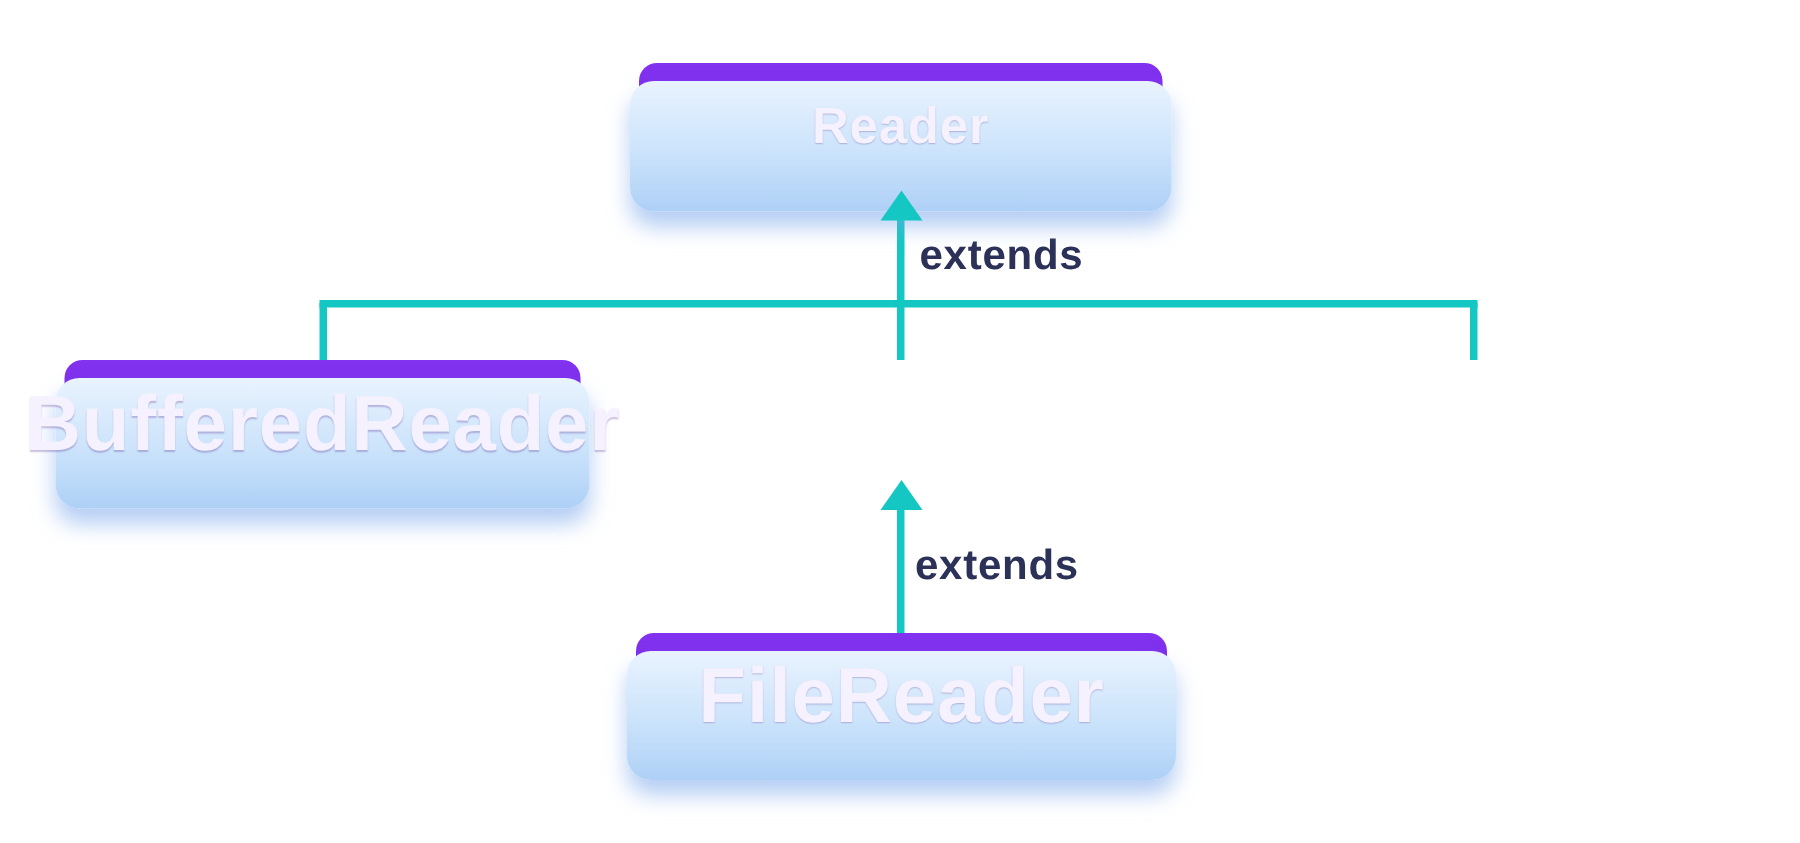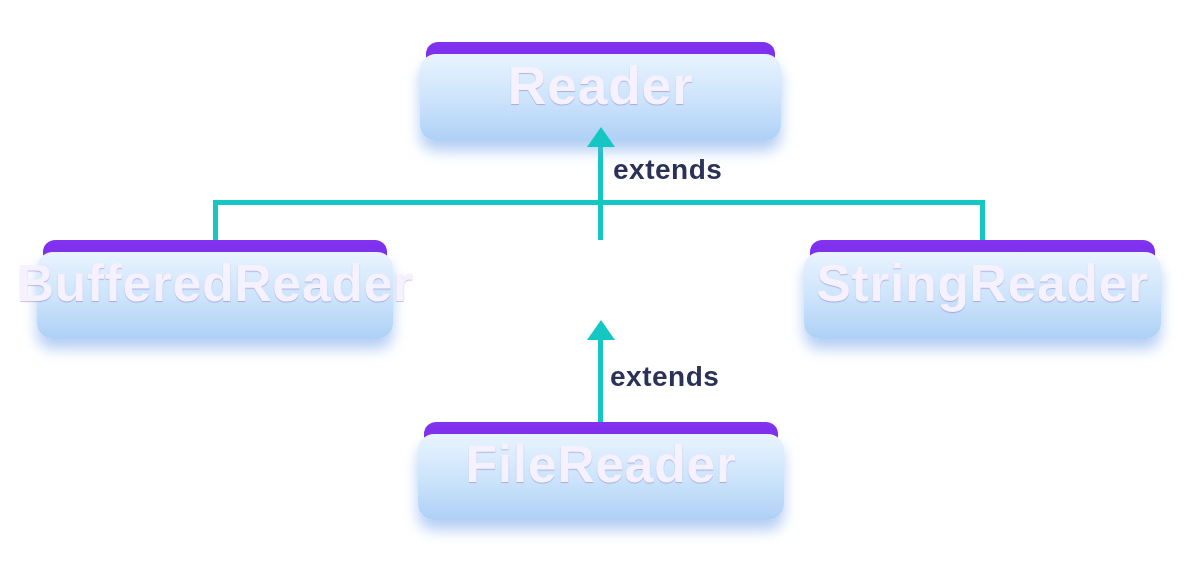--- a/index.html
+++ b/index.html
@@ -44,21 +44,21 @@
     z-index:-1;
   }
   .node .label{
     color:var(--node-text);
     font-weight:700;
     font-size:52px;
     letter-spacing:.5px;
     text-shadow:0 1px 1px rgba(60,10,130,.25);
   }
   .node-reader          {left:426px; top:42px;  width:349px; height:85px;}
-  .node-reader .label   {font-size:54px;}
+  .node-reader .label   {font-size:34px;}
   .node-buffered-reader {left:43px;  top:240px; width:344px; height:85px;}
   .node-input-stream-reader{left:424px; top:240px; width:354px; height:85px;}
   .node-string-reader   {left:810px; top:240px; width:345px; height:85px;}
   .node-file-reader     {left:424px; top:422px; width:354px; height:84px;}
   
   .line{
     position:absolute;
     background:var(--connector);
     z-index:1;
   }
@@ -103,20 +103,17 @@
 
   <div class="edge-label edge-label-top">extends</div>
   <div class="edge-label edge-label-bottom">extends</div>
 
   <div class="node node-reader">
     <span class="label">Reader</span>
   </div>
   <div class="node node-buffered-reader">
     <span class="label">BufferedReader</span>
   </div>
-  <div class="node node-string-reader">
-    <span class="label">StringReader</span>
-  </div>
   <div class="node node-file-reader">
     <span class="label">FileReader</span>
   </div>
 
 </div>
 
 </body></html>

